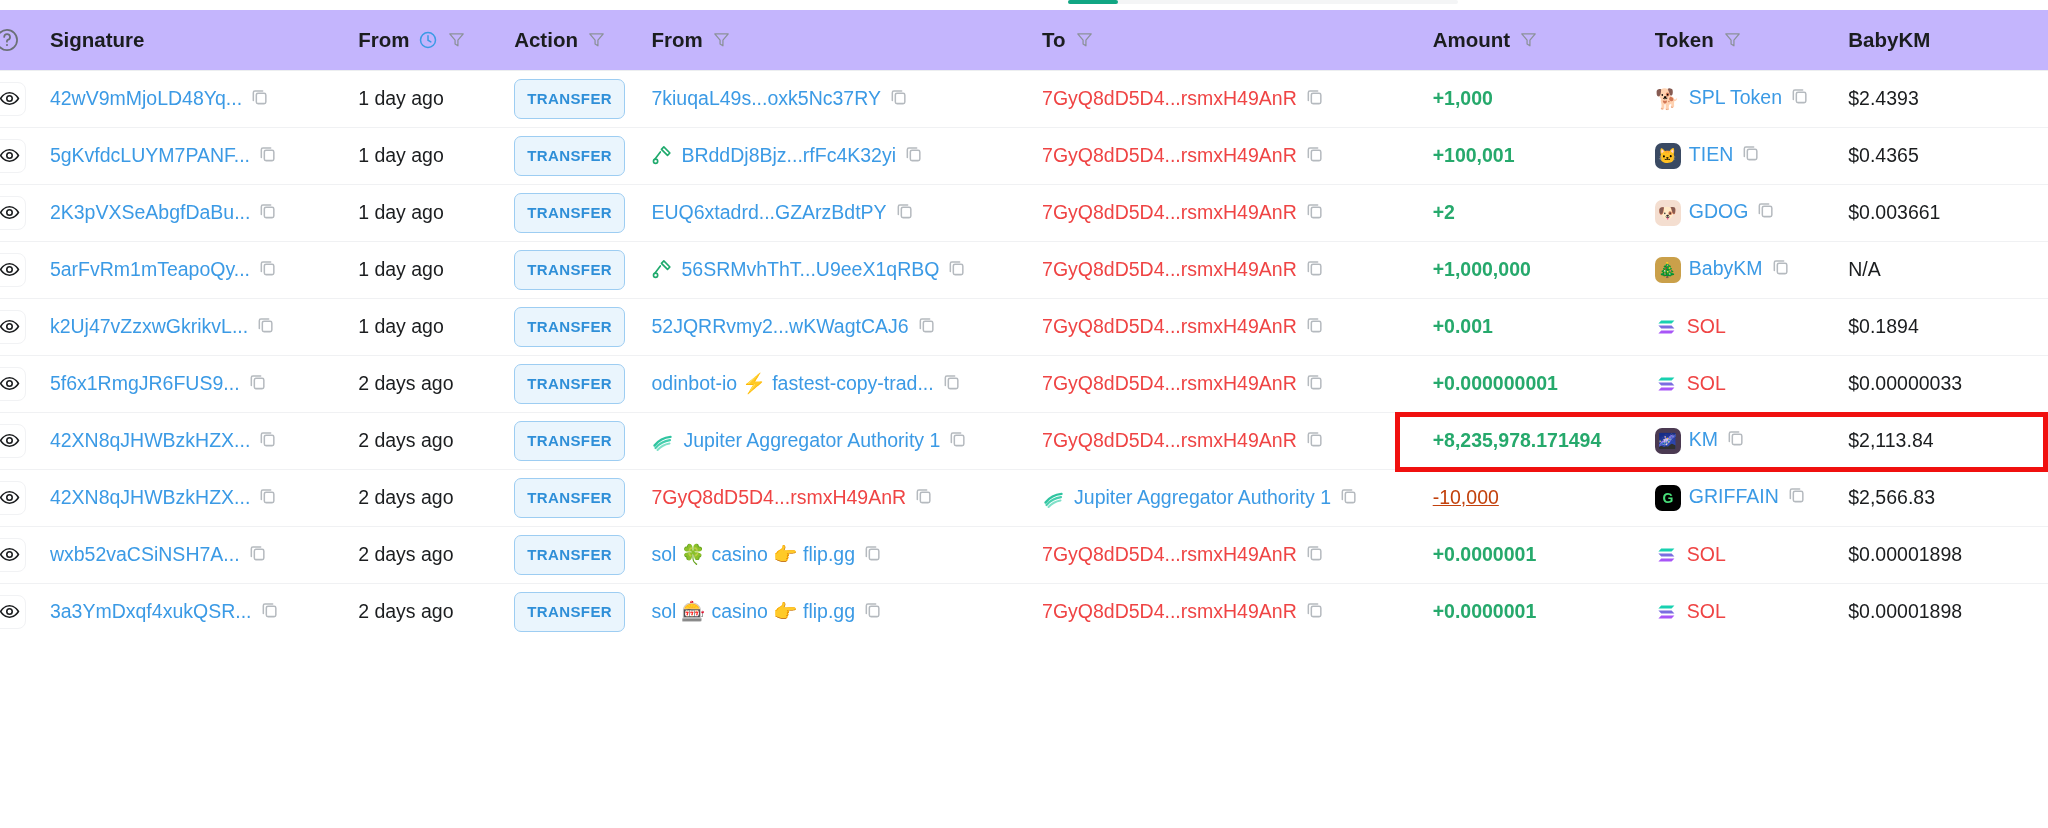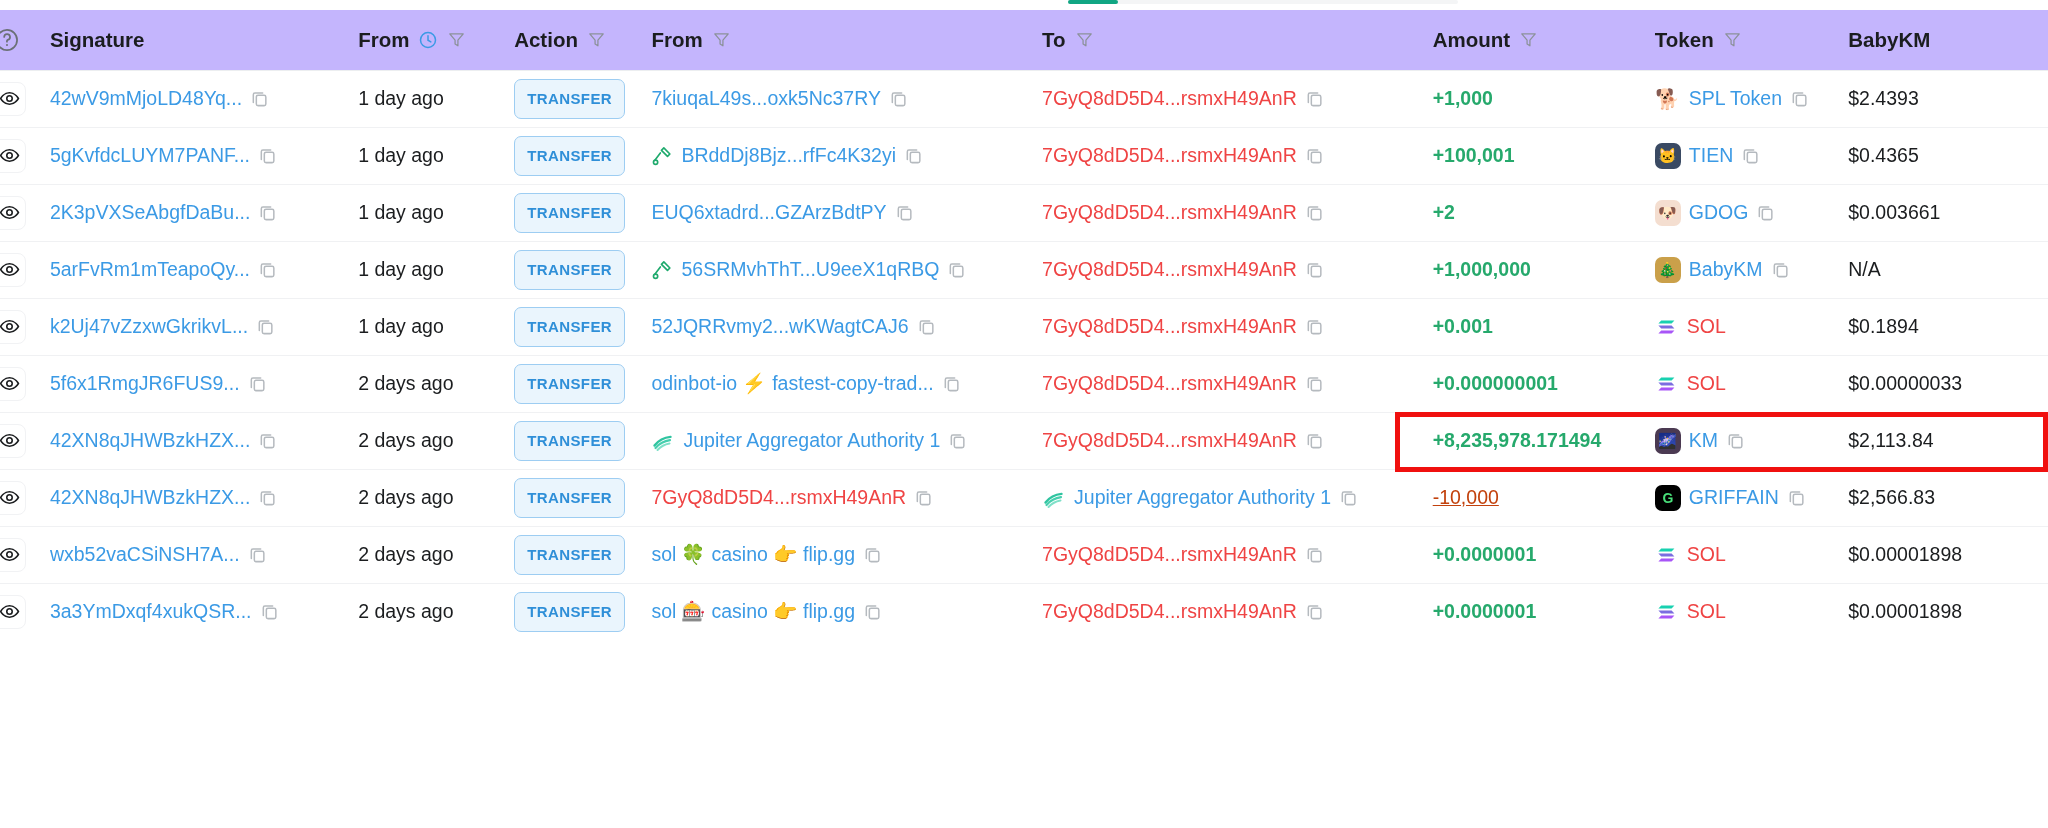--- a/index.html
+++ b/index.html
@@ -64,21 +64,21 @@
     display:flex; align-items:center; justify-content:center;
     cursor:pointer;
   }
   .eyebtn svg { display:block; }
 
   .helpicon { width:26px; height:26px; margin-left:-6px; display:block; }
 
   .link { color:#3b9ae5; cursor:pointer; }
   .addr-plain { color:#ef4444; }
 
-  .cellflex { display:flex; align-items:center; gap:8px; }
+  .cellflex { display:flex; gap:8px; }
 
   .copy { width:19px; height:19px; flex:none; cursor:pointer; opacity:.85; }
   .copy svg { display:block; }
 
   .filter-ic { width:19px; height:19px; flex:none; cursor:pointer; }
   .clock-ic  { width:20px; height:20px; flex:none; cursor:pointer; }
 
   .badge {
     display:inline-flex; align-items:center; justify-content:center;
     height:40px; padding:16px 12px;

